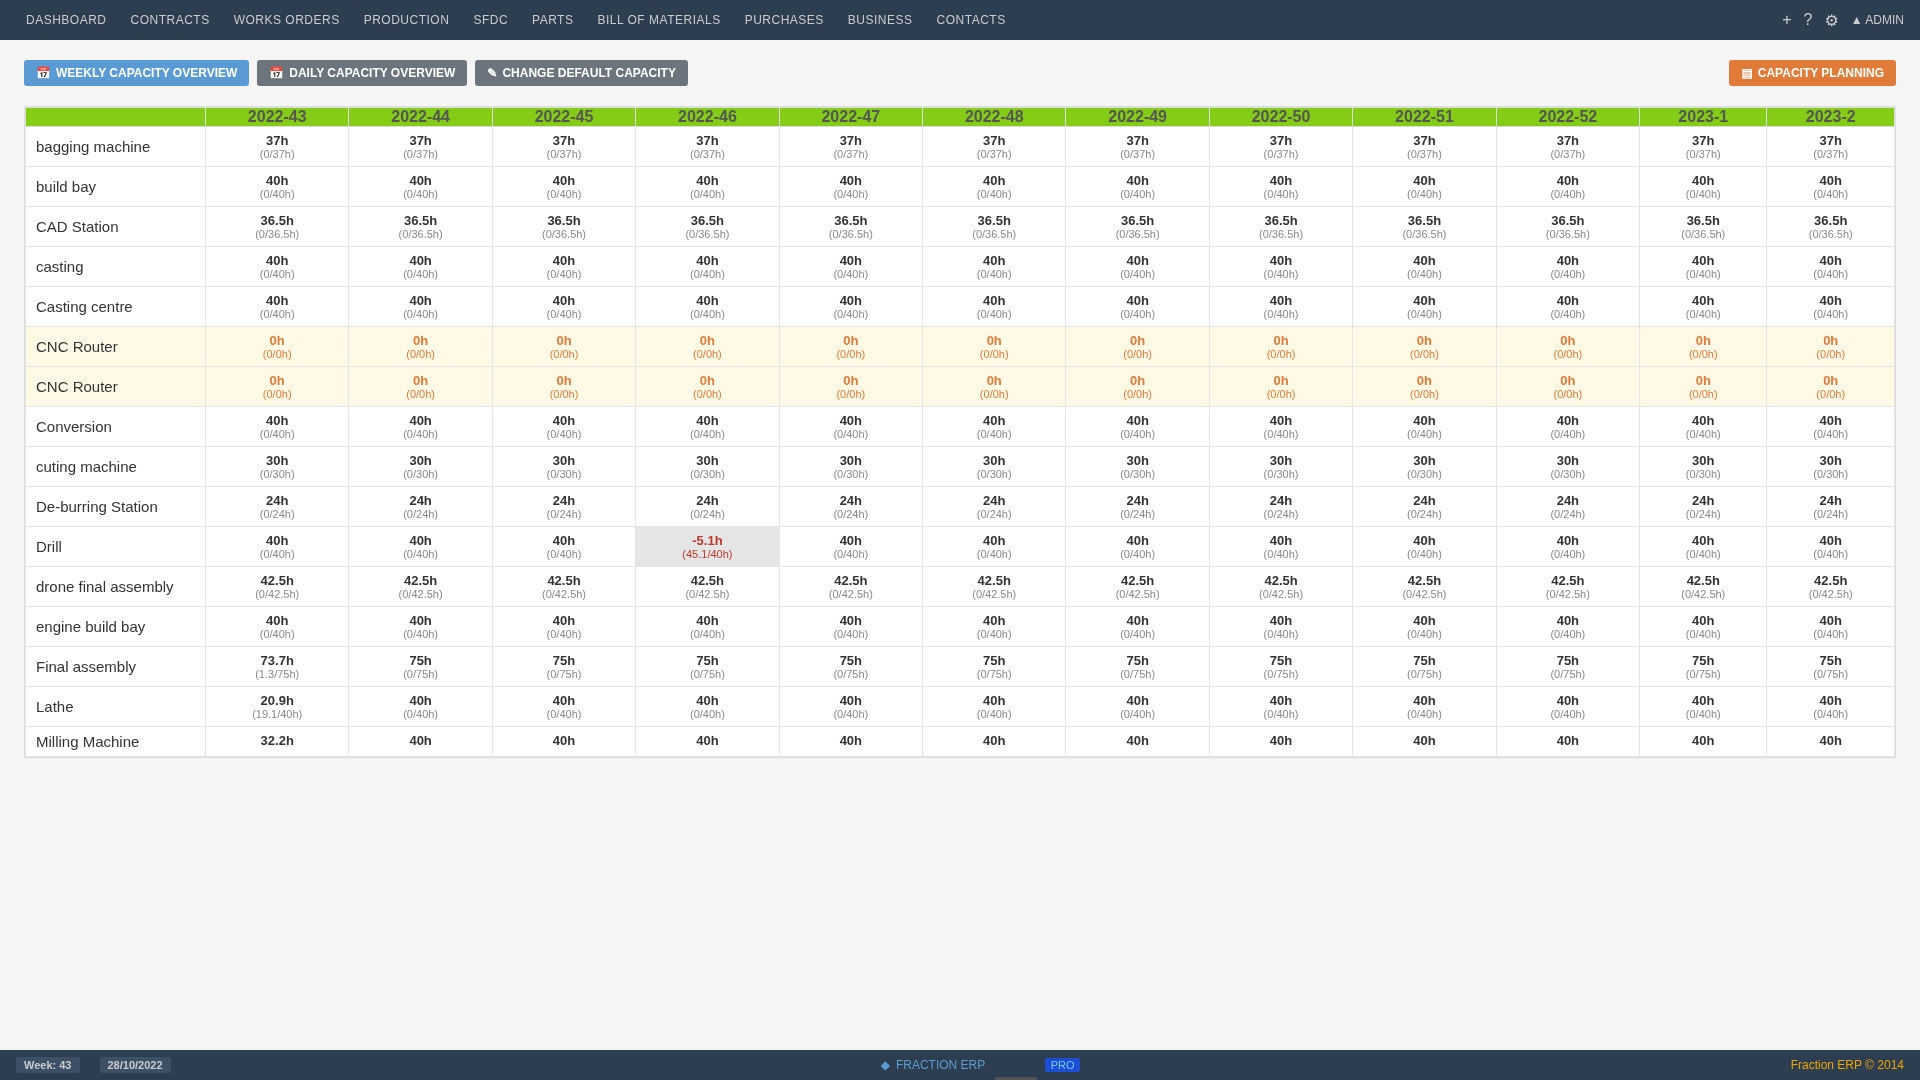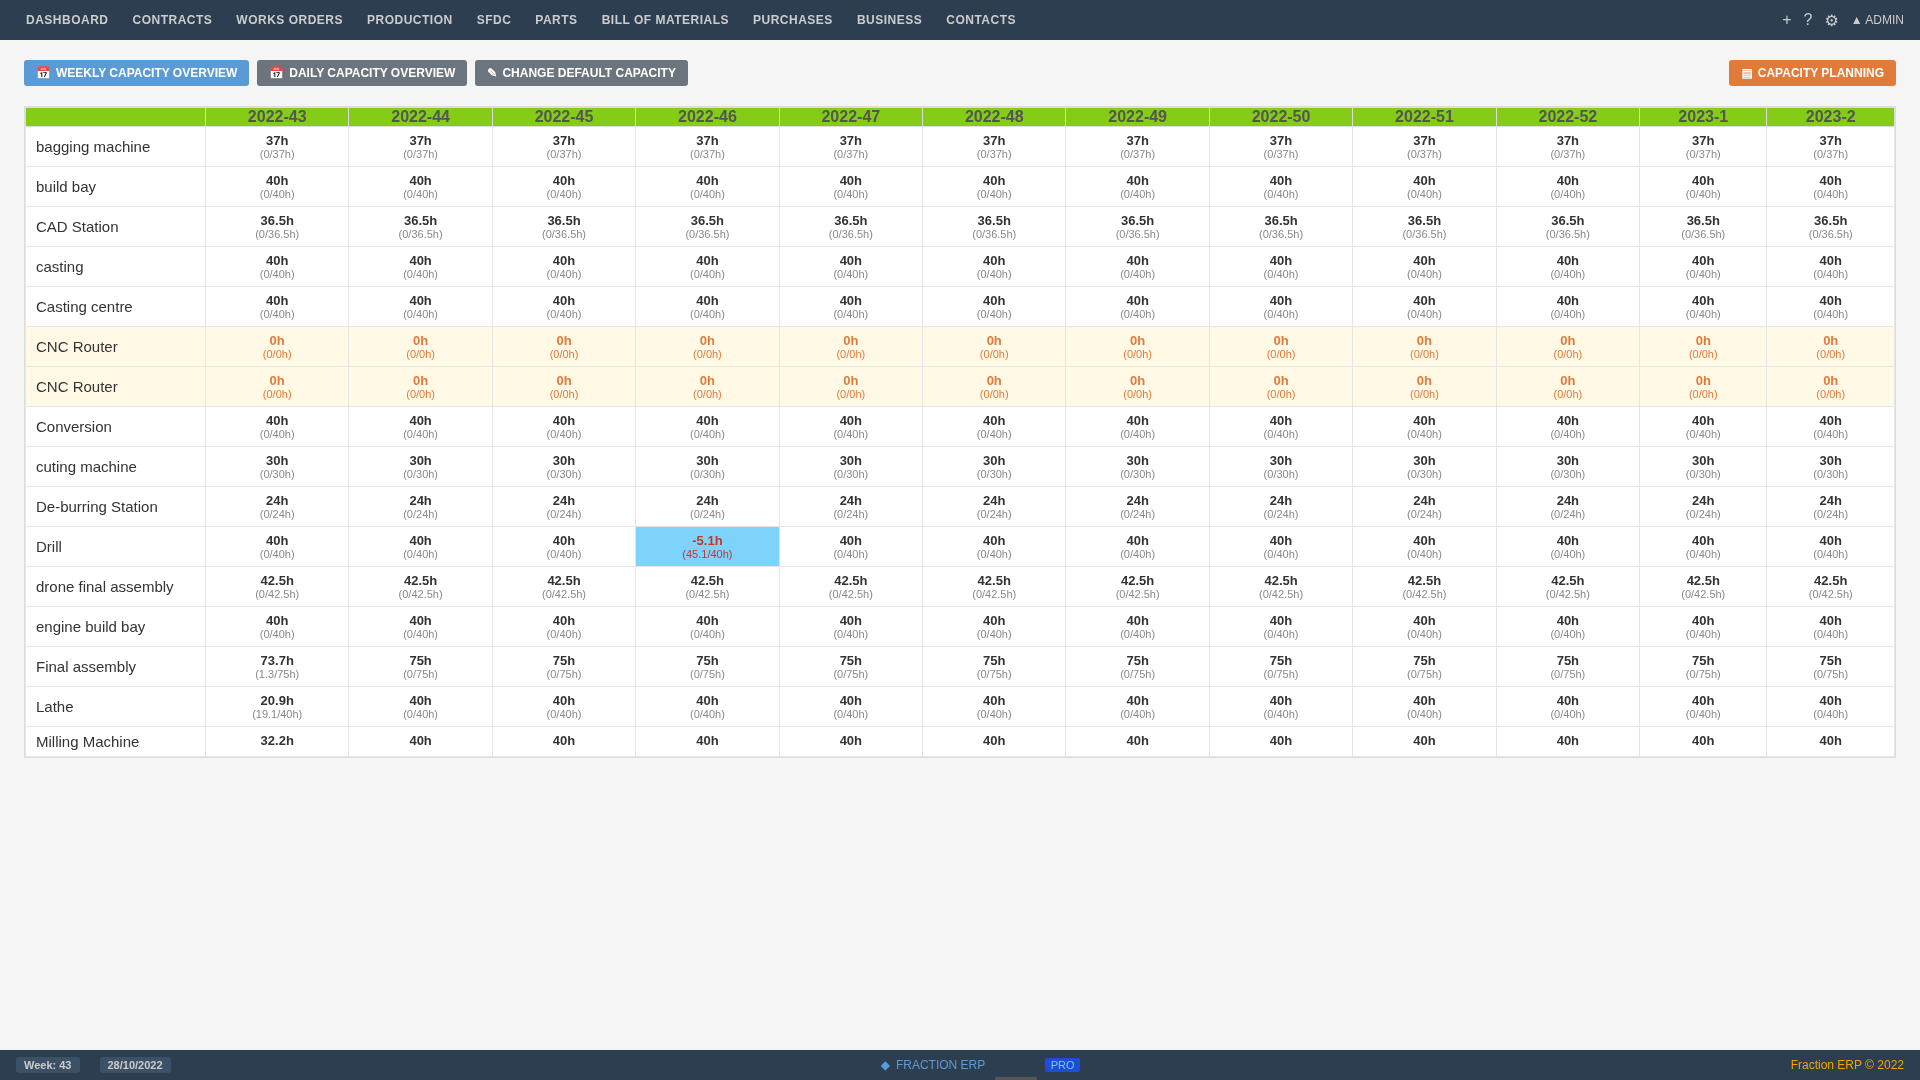--- a/index.html
+++ b/index.html
@@ -11,21 +11,21 @@
       display: flex;
       align-items: center;
       justify-content: space-between;
       padding: 0 16px;
       height: 40px;
     }
     .topnav-left { display: flex; align-items: center; gap: 4px; }
     .topnav-item {
       color: #ccc;
       font-size: 12px;
-      font-weight: 700;
+      font-weight: 400;
       padding: 4px 10px;
       cursor: pointer;
       text-transform: uppercase;
       letter-spacing: 0.5px;
     }
     .topnav-right { display: flex; align-items: center; gap: 12px; }
     .topnav-icon { color: #ccc; font-size: 16px; cursor: pointer; }
     .topnav-admin { color: #ccc; font-size: 12px; cursor: pointer; }
 
     
@@ -67,21 +67,21 @@
     thead th:first-child { text-align: left; width: 180px; }
     tbody td {
       border: 1px solid #e5e5e5;
       padding: 6px 10px;
       text-align: center;
       vertical-align: top;
     }
     tbody td:first-child { text-align: left; font-size: 15px; color: #333; vertical-align: middle; }
     .cell-main { font-size: 13px; font-weight: 600; color: #333; display: block; }
     .cell-sub { font-size: 11px; color: #888; display: block; }
-    .cell-red { background: #7dd3fc; margin-left: 28px; }
+    .cell-red { background: #e5e5e5; margin-left: 28px; }
     .cell-red .cell-main { color: #c0392b; }
     .cell-red .cell-sub { color: #c0392b; }
     .cell-orange .cell-main { color: #e07b39; }
     .cell-orange .cell-sub { color: #e07b39; }
     .row-cnc { background: #fff9e6; }
 
     
     .footer {
       position: fixed;
       bottom: 0; left: 0; right: 0;
@@ -1013,15 +1013,15 @@
     <span class="footer-badge">Week: 43</span>
     <span class="footer-badge">28/10/2022</span>
   </div>
   <div class="footer-center">
     <span style="color:#5b9bd5;">◆</span>
     <span style="color:#5b9bd5;">FRACTION ERP</span>
     <span class="demo-badge">Demo</span>
     <span class="pro-badge">PRO</span>
   </div>
   <div class="footer-right">
-    <span>Fraction ERP © 2022</span>
+    <span>Fraction ERP © 2014</span>
   </div>
 </div>
 
 </body></html>

